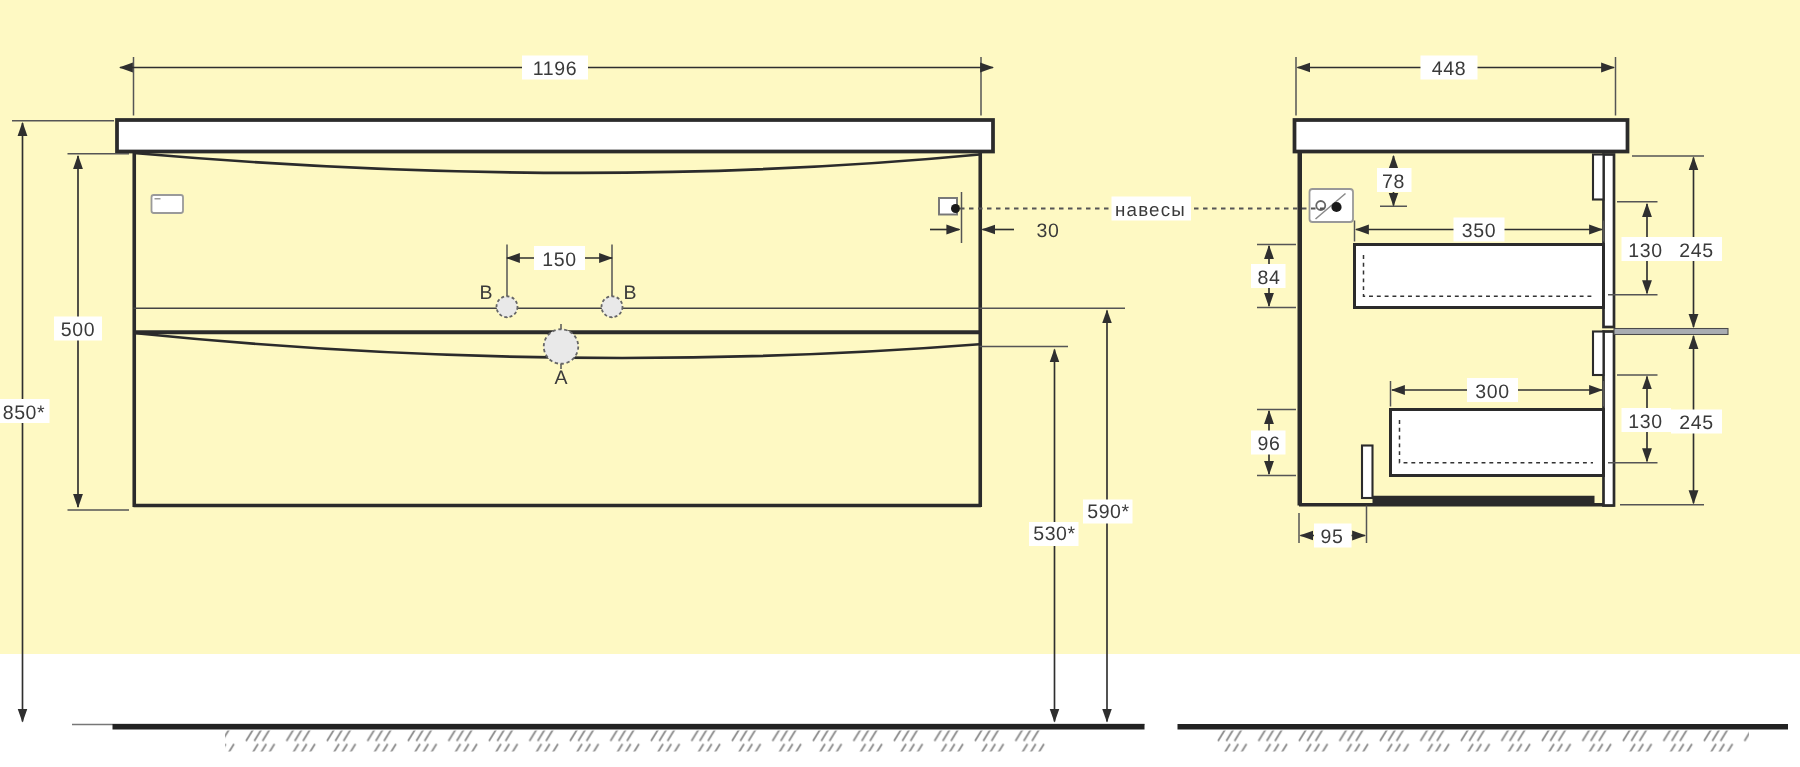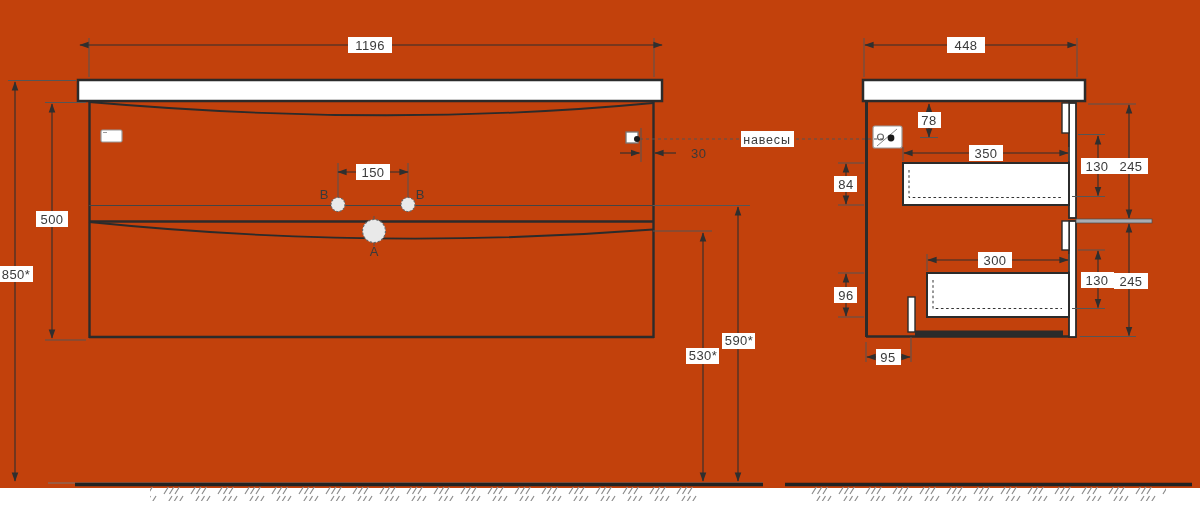--- a/index.html
+++ b/index.html
@@ -1,17 +1,17 @@
 <!DOCTYPE html>
 <html><head>
 <meta charset="utf-8">
 <style>
   html,body{margin:0;padding:0;background:#ffffff;}
   body{width:1200px;height:511px;font-family:"Liberation Sans",sans-serif;}
-  #stage{width:1200px;height:488px;position:relative;background:#c2410c;}
+  #stage{width:1200px;height:436px;position:relative;background:#fef9c3;}
   svg{display:block;}
   .dimtext{font-size:13px;fill:#3a3a3a;letter-spacing:.4px;}
   .holetext{font-size:13px;fill:#3a3a3a;}
   .annot{font-size:12.5px;fill:#3a3a3a;letter-spacing:.8px;}
   .bg{fill:#ffffff;}
 </style>
 </head>
 <body>
 
 <div id="stage">

